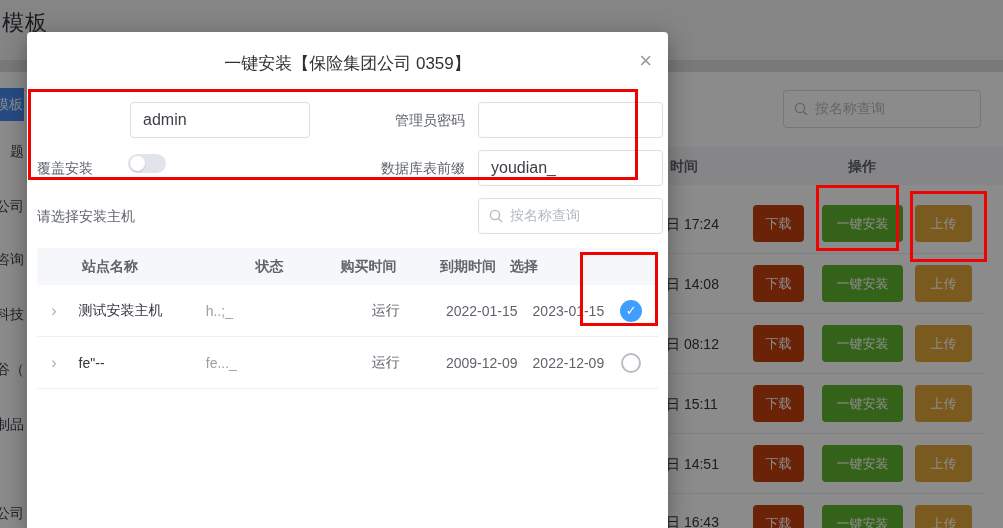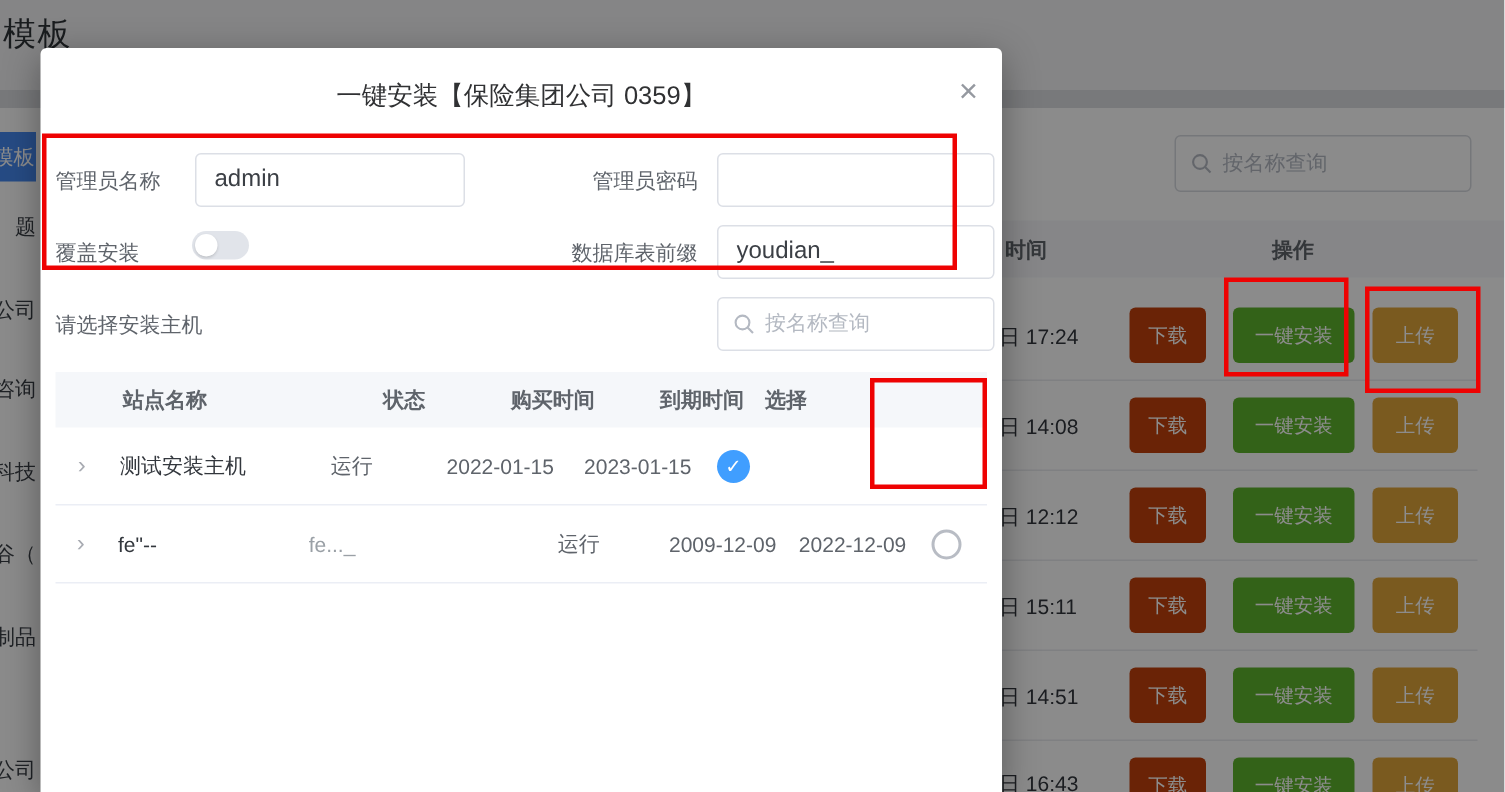--- a/index.html
+++ b/index.html
@@ -134,21 +134,21 @@
   <button class="btn btn-install" style="top:205px">一键安装</button>
   <button class="btn btn-upload" style="top:205px">上传</button>
   <div class="bg-sep" style="top:253px"></div>
 
   <div class="bg-time" style="top:275px">日 14:08</div>
   <button class="btn btn-download" style="top:265px">下载</button>
   <button class="btn btn-install" style="top:265px">一键安装</button>
   <button class="btn btn-upload" style="top:265px">上传</button>
   <div class="bg-sep" style="top:313px"></div>
 
-  <div class="bg-time" style="top:335px">日 12:12</div>
+  <div class="bg-time" style="top:335px">日 08:12</div>
   <button class="btn btn-download" style="top:325px">下载</button>
   <button class="btn btn-install" style="top:325px">一键安装</button>
   <button class="btn btn-upload" style="top:325px">上传</button>
   <div class="bg-sep" style="top:373px"></div>
 
   <div class="bg-time" style="top:395px">日 15:11</div>
   <button class="btn btn-download" style="top:385px">下载</button>
   <button class="btn btn-install" style="top:385px">一键安装</button>
   <button class="btn btn-upload" style="top:385px">上传</button>
   <div class="bg-sep" style="top:433px"></div>
@@ -164,21 +164,20 @@
   <button class="btn btn-install" style="top:505px">一键安装</button>
   <button class="btn btn-upload" style="top:505px">上传</button>
 </div>
 
 <div id="overlay"></div>
 
 <div id="modal">
   <div class="m-title">一键安装【保险集团公司 0359】</div>
   <div class="m-close">×</div>
 
-  <div class="m-label" style="left:10px; top:70px;">管理员名称</div>
   <input class="m-input" style="left: 103px; top: 70px; width: 180px;" value="admin">
   <div class="m-label" style="left:358px; top:70px; width:80px; text-align:right;">管理员密码</div>
   <input class="m-input" style="left: 451px; top: 70px;" value="">
 
   <div class="m-label" style="left:10px; top:118px;">覆盖安装</div>
   <div class="toggle">
     <div class="knob"></div>
   </div>
   <div class="m-label" style="left:346px; top:118px; width:92px; text-align:right;">数据库表前缀</div>
   <input class="m-input" style="left: 451px; top: 118px;" value="youdian_">
@@ -198,20 +197,21 @@
       <div class="c-site">站点名称</div>
       <div class="c-status">状态</div>
       <div class="c-buy">购买时间</div>
       <div class="c-expire">到期时间</div>
       <div class="c-select">选择</div>
     </div>
 
     <div class="hrow hbody">
       <div class="c-arrow">›</div>
       <div class="c-name">测试安装主机</div>
+      <div class="c-site site-blur">h..;_</div>
       <div class="c-status">运行</div>
       <div class="c-buy">2022-01-15</div>
       <div class="c-expire">2023-01-15</div>
       <div class="c-select">
         <div class="check-on">
           <span>✓</span>
         </div>
       </div>
     </div>
 

